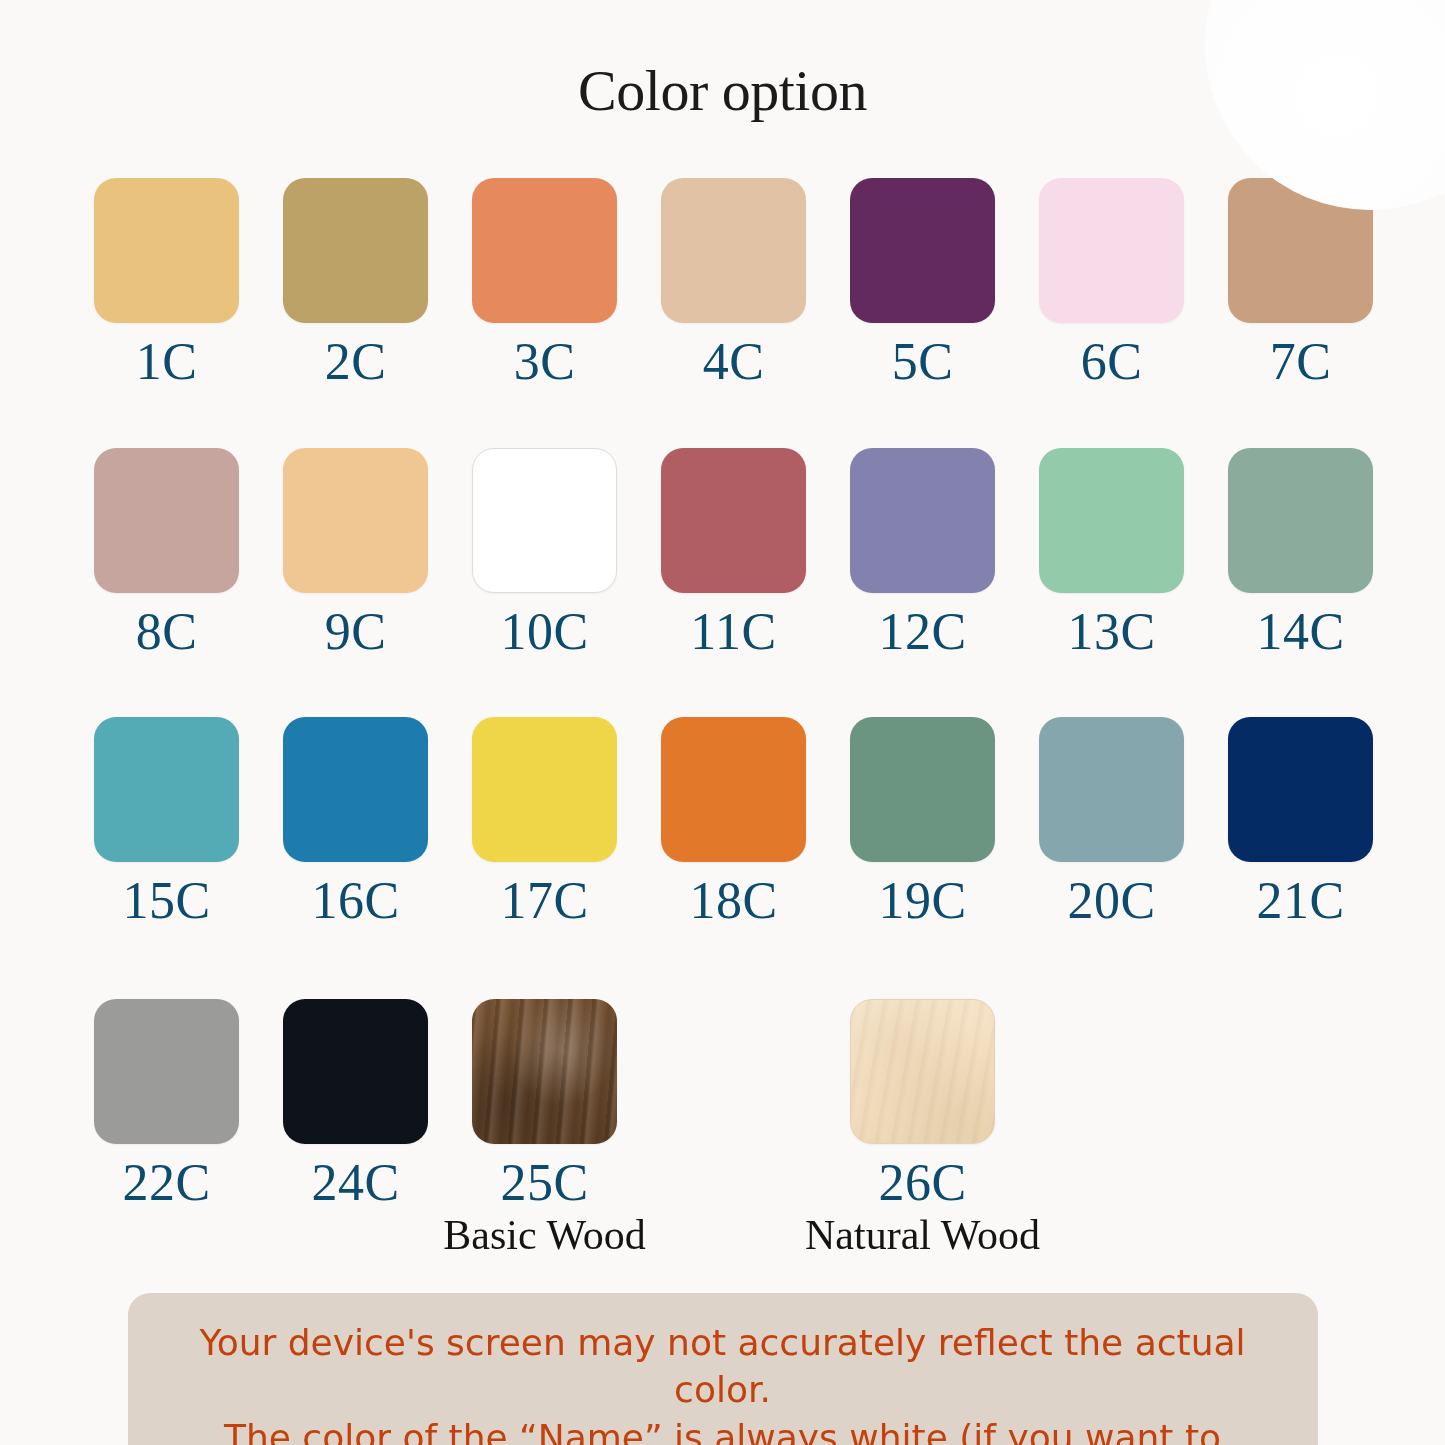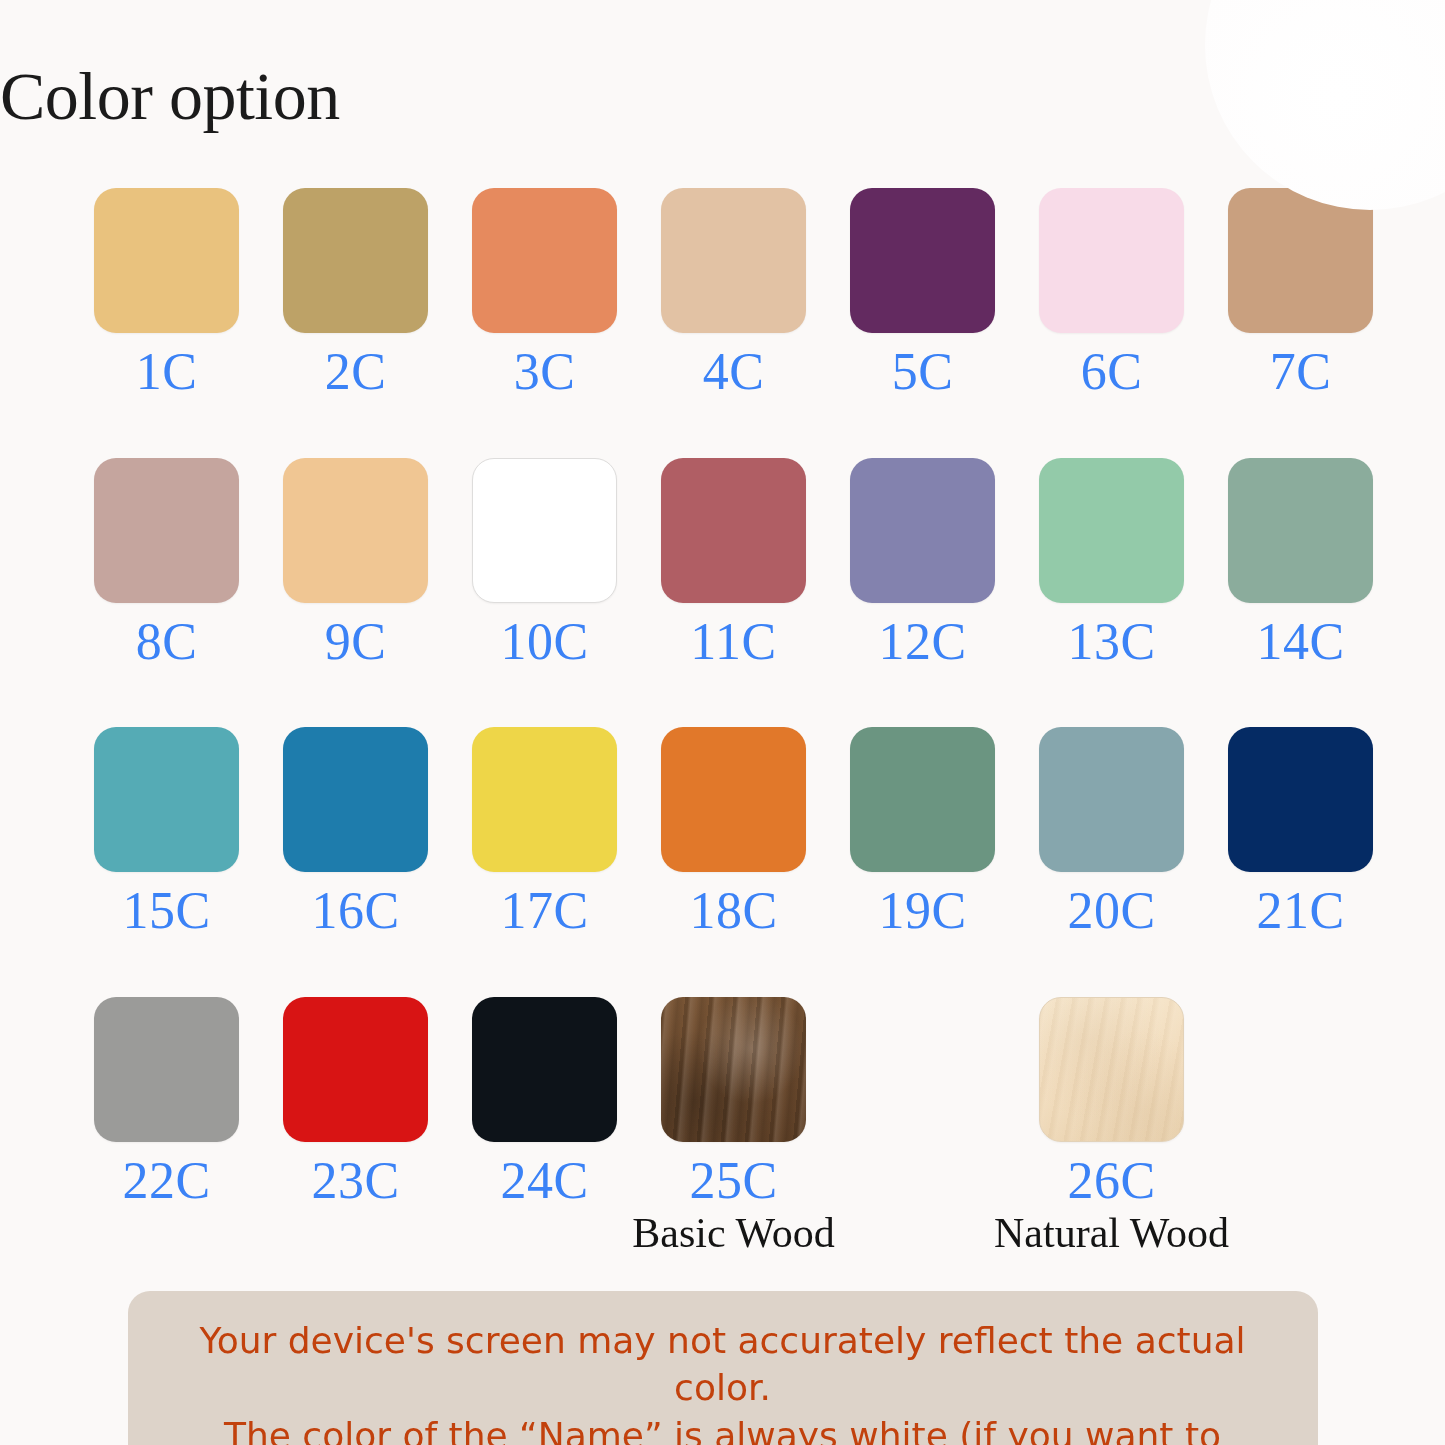--- a/index.html
+++ b/index.html
@@ -29,21 +29,22 @@
   }
 
   .page {
     position: relative;
     width: 1445px;
     height: 1445px;
     padding: 0;
   }
 
   .page-title {
-    font-size: 68px;
+    text-align: center;
+    font-size: 58px;
     line-height: 1;
     font-weight: 400;
     color: #1b1b1b;
     letter-spacing: -0.5px;
     padding-top: 62px;
     font-family: "Liberation Serif", "DejaVu Serif", serif;
   }
 
   .swatch-grid {
     margin-top: 58px;
@@ -72,39 +73,39 @@
     box-shadow: 0 1px 2px rgba(0,0,0,0.05);
   }
 
   .swatch-chip.bordered {
     border: 1px solid #dedddc;
   }
 
   .swatch-label {
     font-size: 52px;
     line-height: 1.05;
-    color: #3b82f6;
+    color: #0c4a6e;
     margin-top: 12px;
     letter-spacing: 0.5px;
     white-space: nowrap;
   }
 
   .swatch-sublabel {
     font-size: 42px;
     line-height: 1.1;
     color: #141414;
     margin-top: 2px;
     white-space: nowrap;
     font-family: "Liberation Serif", "DejaVu Serif", serif;
   }
 
   .row-gap { height: 58px; }
 
   
-  .wood-row .swatch-cell { flex: 0 0 189px; }
+  .wood-row .swatch-cell { flex: 0 0 189px; margin-top: 12px; }
   .spacer-cell { flex: 0 0 189px; }
 
   .disclaimer {
     margin: 0 auto;
     width: 1190px;
     background: #ddd3c9;
     border-radius: 22px;
     padding: 26px 40px 30px 40px;
     text-align: center;
   }
@@ -228,24 +229,20 @@
     </div>
 
     <div class="row-gap"></div>
 
     <div class="swatch-row wood-row">
       <div class="swatch-cell">
         <div class="swatch-chip" style="background: rgb(155, 155, 153);"></div>
         <div class="swatch-label">22C</div>
       </div>
       <div class="swatch-cell">
-        <div class="swatch-chip" style="background: rgb(216, 20, 20);"></div>
-        <div class="swatch-label">23C</div>
-      </div>
-      <div class="swatch-cell">
         <div class="swatch-chip" style="background: rgb(13, 19, 25);"></div>
         <div class="swatch-label">24C</div>
       </div>
       <div class="swatch-cell">
         <div class="swatch-chip wood-dark" style="background: repeating-linear-gradient(95deg, rgba(0, 0, 0, 0.16) 0px, rgba(0, 0, 0, 0.16) 3px, rgba(255, 255, 255, 0.1) 6px, rgba(255, 255, 255, 0.02) 12px, rgba(0, 0, 0, 0.1) 17px, rgba(0, 0, 0, 0) 24px), radial-gradient(at 62% 35%, rgba(255, 255, 255, 0.22) 0%, rgba(255, 255, 255, 0) 42%), radial-gradient(at 24% 72%, rgba(0, 0, 0, 0.22) 0%, rgba(0, 0, 0, 0) 48%), linear-gradient(170deg, rgb(122, 86, 54) 0%, rgb(107, 74, 46) 45%, rgb(93, 63, 38) 100%);"></div>
         <div class="swatch-label">25C</div>
         <div class="swatch-sublabel">Basic Wood</div>
       </div>
       <div class="spacer-cell"></div>
       <div class="swatch-cell">

